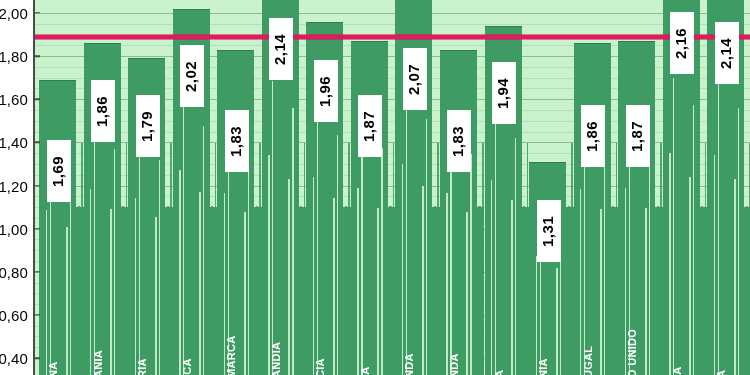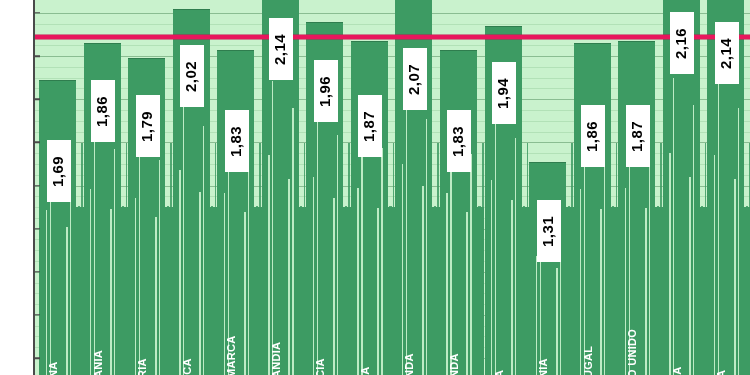--- a/index.html
+++ b/index.html
@@ -256,20 +256,31 @@
       <div class="cat-label" style="left: 370.4px; top: 333px; height: 45px;">NDA</div>
       <div class="cat-label" style="left: 414.95px; top: 333px; height: 45px;">NDA</div>
       <div class="cat-label" style="left: 459.5px; top: 333px; height: 45px;">A</div>
       <div class="cat-label" style="left: 504.05px; top: 333px; height: 45px;">NIA</div>
       <div class="cat-label" style="left: 548.6px; top: 333px; height: 45px;">UGAL</div>
       <div class="cat-label" style="left: 593.15px; top: 333px; height: 45px;">O UNIDO</div>
       <div class="cat-label" style="left: 637.7px; top: 333px; height: 45px;">IA</div>
       <div class="cat-label" style="left: 682.25px; top: 333px; height: 45px;">A</div>
     </div>
 
+  <div class="y-axis" id="yaxis">
+      <div class="y-tick" style="top: 12.9422px;">2,00</div>
+      <div class="y-tick" style="top: 56.0828px;">1,80</div>
+      <div class="y-tick" style="top: 99.2235px;">1,60</div>
+      <div class="y-tick" style="top: 142.364px;">1,40</div>
+      <div class="y-tick" style="top: 185.505px;">1,20</div>
+      <div class="y-tick" style="top: 228.645px;">1,00</div>
+      <div class="y-tick" style="top: 271.786px;">0,80</div>
+      <div class="y-tick" style="top: 314.927px;">0,60</div>
+      <div class="y-tick" style="top: 358.067px;">0,40</div>
+    </div>
   <div class="axis-line"></div>
 
 <div class="bar-label" style="left: 46.5px; top: 140px; width: 24px; height: 62px;">1,69</div>
     <div class="bar-label" style="left: 91.05px; top: 80px; width: 24px; height: 62px;">1,86</div>
     <div class="bar-label" style="left: 135.6px; top: 95px; width: 24px; height: 62px;">1,79</div>
     <div class="bar-label" style="left: 180.15px; top: 45px; width: 24px; height: 62px;">2,02</div>
     <div class="bar-label" style="left: 224.7px; top: 110px; width: 24px; height: 62px;">1,83</div>
     <div class="bar-label" style="left: 269.25px; top: 18px; width: 24px; height: 62px;">2,14</div>
     <div class="bar-label" style="left: 313.8px; top: 60px; width: 24px; height: 62px;">1,96</div>
     <div class="bar-label" style="left: 358.35px; top: 95px; width: 24px; height: 62px;">1,87</div>

